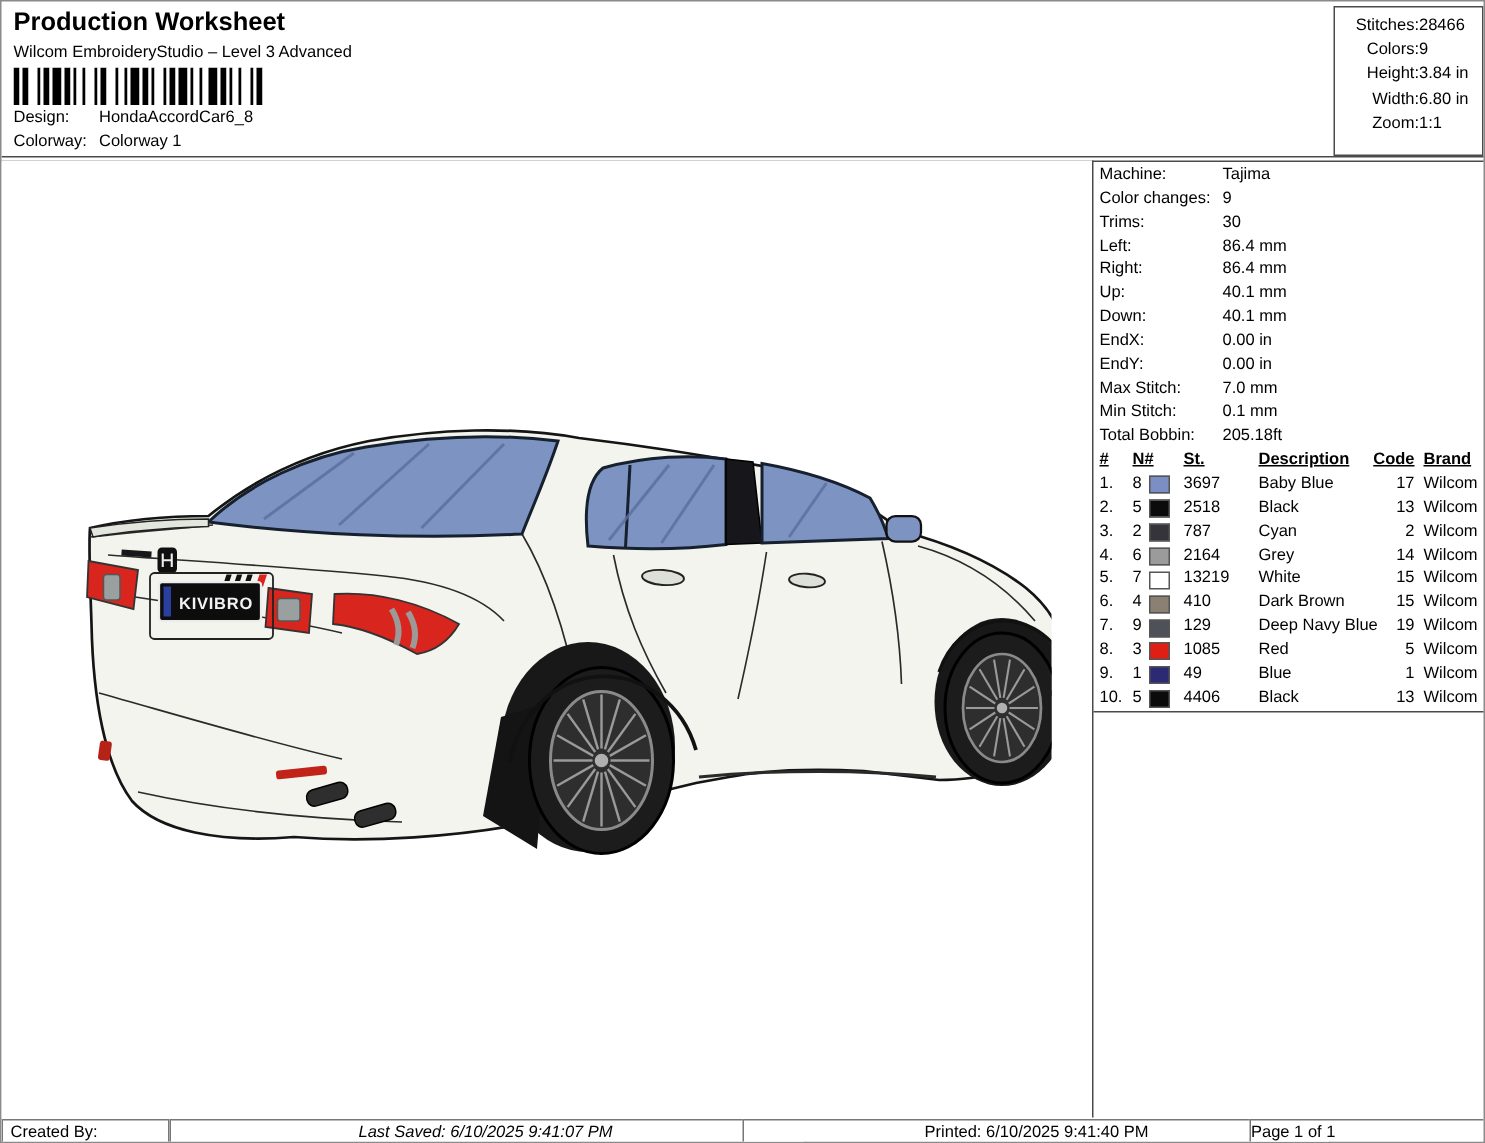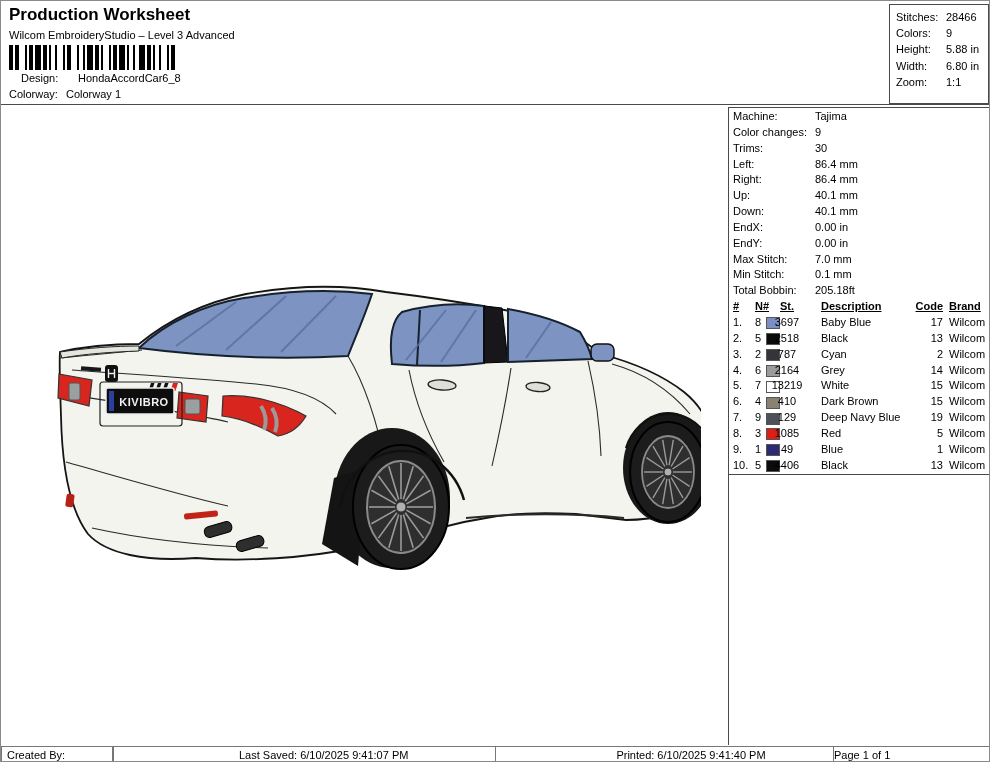--- a/index.html
+++ b/index.html
@@ -12,83 +12,83 @@
   .subtitle{left:8px;top:28px;font-size:11px;}
   .barcode{left:8px;top:44px;width:240px;height:25px;overflow:hidden;white-space:nowrap;font-size:0;}
   .barcode span{display:inline-block;height:25px;vertical-align:top;}
   .kvline{font-size:11px;}
   .kvline .lbl{display:inline-block;width:57px;}
   .hline{left:0;width:990px;border-top:1px solid #4a4a4a;height:0;}
 
   
   .statsbox{left:888px;top:3px;width:100px;height:100px;border:1px solid #4a4a4a;box-sizing:border-box;
             padding:4px 0 0 6px;}
-  .stat-row{display:flex;height:16.2px;font-size:11px;line-height:16.2px;}
+  .stat-row{display:flex;height:16.2px;font-size:11px;line-height:16.2px;text-align:right;}
   .stat-row .sl{width:50px;}
 
   
   .preview{left:0;top:106px;width:727px;height:638px;background:#fff;}
   .panel{left:727px;top:106px;width:263px;height:638px;border-left:1px solid #4a4a4a;box-sizing:border-box;
          padding-top:2px;}
   .kv-row{display:flex;height:15.85px;font-size:11px;line-height:15.85px;padding-left:4px;}
   .kv-row .ml{width:82px;}
   .seq-title{height:16px;font-size:11px;line-height:16px;padding-left:4px;}
   .seq-row{position:relative;height:15.85px;font-size:11px;line-height:15.85px;}
   .seq-row span{position:absolute;top:0;white-space:nowrap;}
   .seq-head{font-weight:bold;}
   .seq-head span{text-decoration:underline;}
   .c-num{left:4px;width:20px;}
   .c-n{left:26px;}
   .c-sw{left:37px;top:2.5px !important;width:12px;height:10px;border:1px solid #555;}
-  .c-st{left:36px;width:44px;text-align:center;}
-  .c-desc{left:92px;}
+  .c-st{left:60px;width:44px;text-align:left;}
+  .c-desc{left:110px;}
   .c-code{left:178px;width:36px;text-align:right;}
   .c-brand{left:220px;}
   .tbl-bottom{border-top:1px solid #4a4a4a;height:0;margin-top:1px;}
 
   
   .footer{left:0;top:744px;width:990px;height:18px;}
   .fcell{position:absolute;top:1px;height:17px;border:1px solid #777;box-sizing:border-box;
          font-size:11px;line-height:14px;background:#fff;}
   .fc-a{left:0;width:112px;padding:1px 0 0 5px;}
-  .fc-b{left:112px;width:424px;}
+  .fc-b{left:112px;width:424px;font-style:italic;}
   .fc-b span{position:absolute;left:125px;top:1px;}
   .fc-c{left:494px;width:392px;text-align:center;padding-top:1px;}
   .fc-d{left:832px;width:157px;text-align:left;padding:1px 5px 0 0;}
 </style>
 </head>
 <body>
 
 <div class="page">
 
   <div class="abs title">Production Worksheet</div>
   <div class="abs subtitle">Wilcom EmbroideryStudio – Level 3 Advanced</div>
   <div class="abs barcode" id="barcode"><span style="width:4px;background:#000"></span><span style="width:2px;background:#fff"></span><span style="width:4px;background:#000"></span><span style="width:6px;background:#fff"></span><span style="width:2px;background:#000"></span><span style="width:2px;background:#fff"></span><span style="width:4px;background:#000"></span><span style="width:2px;background:#fff"></span><span style="width:6px;background:#000"></span><span style="width:2px;background:#fff"></span><span style="width:4px;background:#000"></span><span style="width:2px;background:#fff"></span><span style="width:2px;background:#000"></span><span style="width:4px;background:#fff"></span><span style="width:2px;background:#000"></span><span style="width:6px;background:#fff"></span><span style="width:2px;background:#000"></span><span style="width:2px;background:#fff"></span><span style="width:4px;background:#000"></span><span style="width:6px;background:#fff"></span><span style="width:2px;background:#000"></span><span style="width:4px;background:#fff"></span><span style="width:2px;background:#000"></span><span style="width:2px;background:#fff"></span><span style="width:6px;background:#000"></span><span style="width:2px;background:#fff"></span><span style="width:4px;background:#000"></span><span style="width:2px;background:#fff"></span><span style="width:2px;background:#000"></span><span style="width:6px;background:#fff"></span><span style="width:2px;background:#000"></span><span style="width:2px;background:#fff"></span><span style="width:4px;background:#000"></span><span style="width:2px;background:#fff"></span><span style="width:6px;background:#000"></span><span style="width:2px;background:#fff"></span><span style="width:2px;background:#000"></span><span style="width:4px;background:#fff"></span><span style="width:2px;background:#000"></span><span style="width:4px;background:#fff"></span><span style="width:6px;background:#000"></span><span style="width:2px;background:#fff"></span><span style="width:4px;background:#000"></span><span style="width:2px;background:#fff"></span><span style="width:2px;background:#000"></span><span style="width:4px;background:#fff"></span><span style="width:2px;background:#000"></span><span style="width:6px;background:#fff"></span><span style="width:2px;background:#000"></span><span style="width:2px;background:#fff"></span><span style="width:4px;background:#000"></span><span style="width:2px;background:#fff"></span></div>
-  <div class="abs kvline" style="left:20px;top:71px;">
+  <div class="abs kvline" style="left:8px;top:71px;">
     <span class="lbl">Design:</span><span>HondaAccordCar6_8</span>
   </div>
   <div class="abs kvline" style="left:8px;top:87px;">
     <span class="lbl">Colorway:</span><span>Colorway 1</span>
   </div>
 
   <div class="abs statsbox">
 
       <div class="stat-row">
         <span class="sl">Stitches:</span>
         <span>28466</span>
       </div>
 
       <div class="stat-row">
         <span class="sl">Colors:</span>
         <span>9</span>
       </div>
 
       <div class="stat-row">
         <span class="sl">Height:</span>
-        <span>5.88 in</span>
+        <span>3.84 in</span>
       </div>
 
       <div class="stat-row">
         <span class="sl">Width:</span>
         <span>6.80 in</span>
       </div>
 
       <div class="stat-row">
         <span class="sl">Zoom:</span>
         <span>1:1</span>

